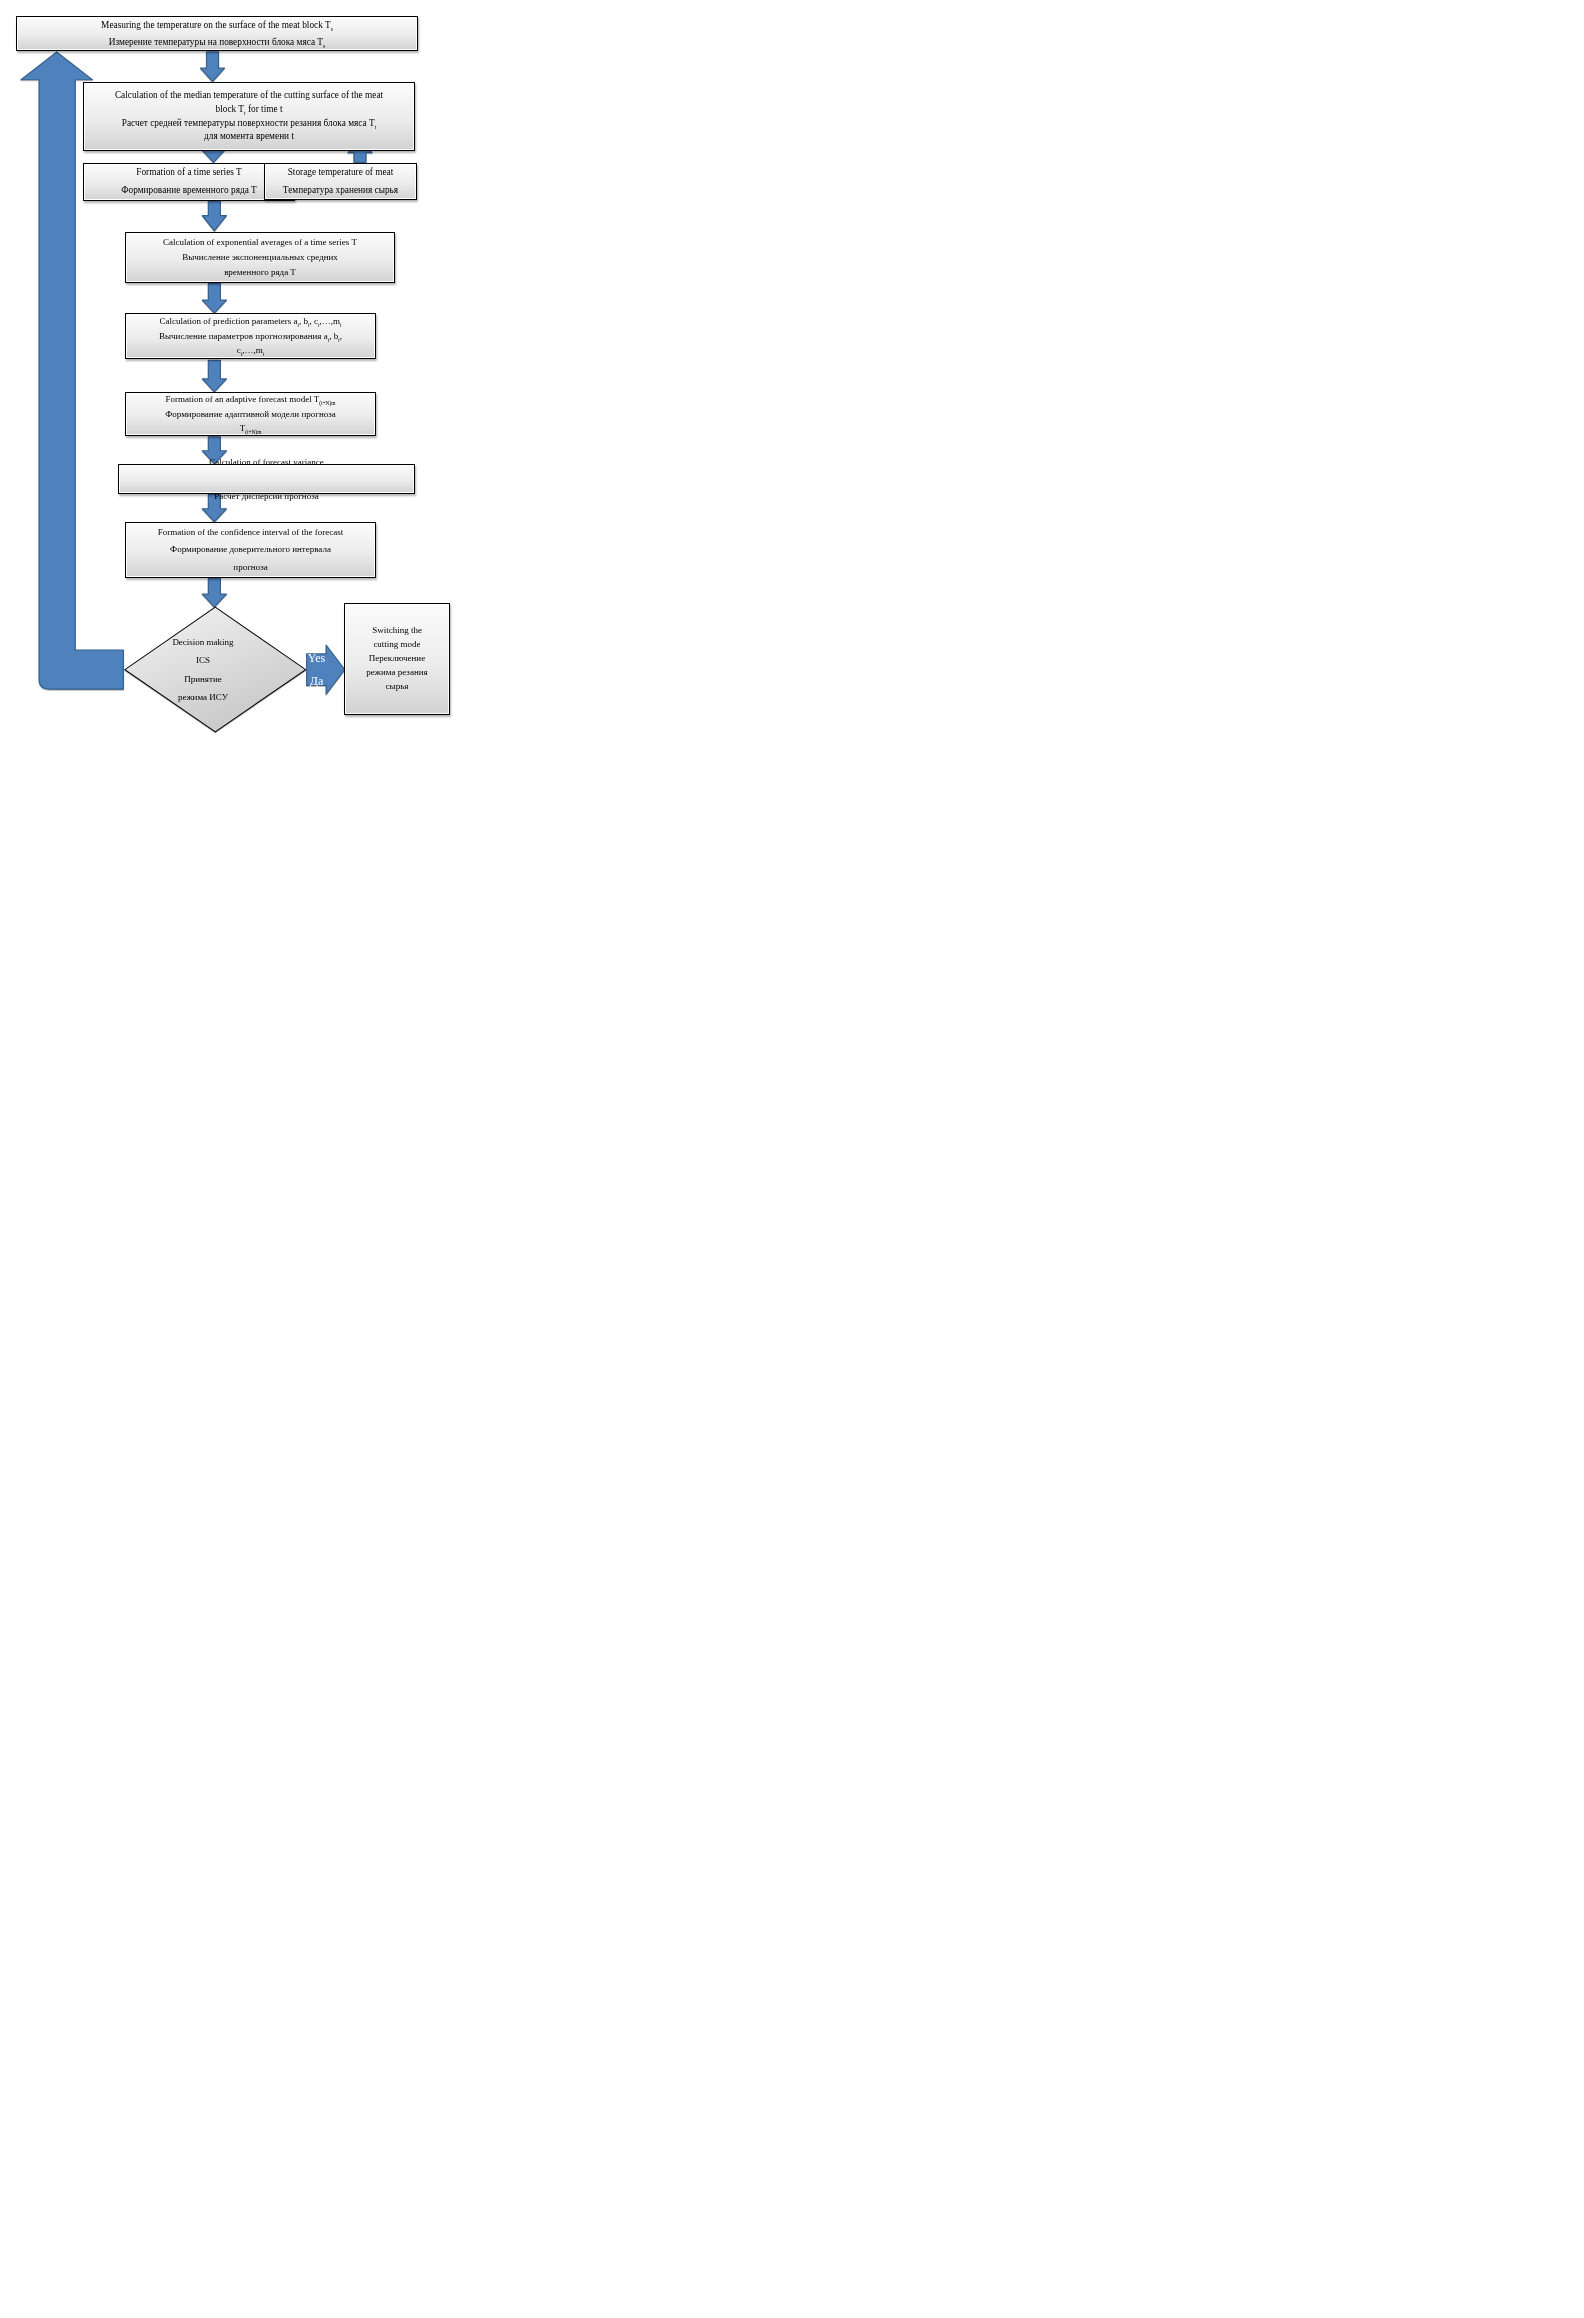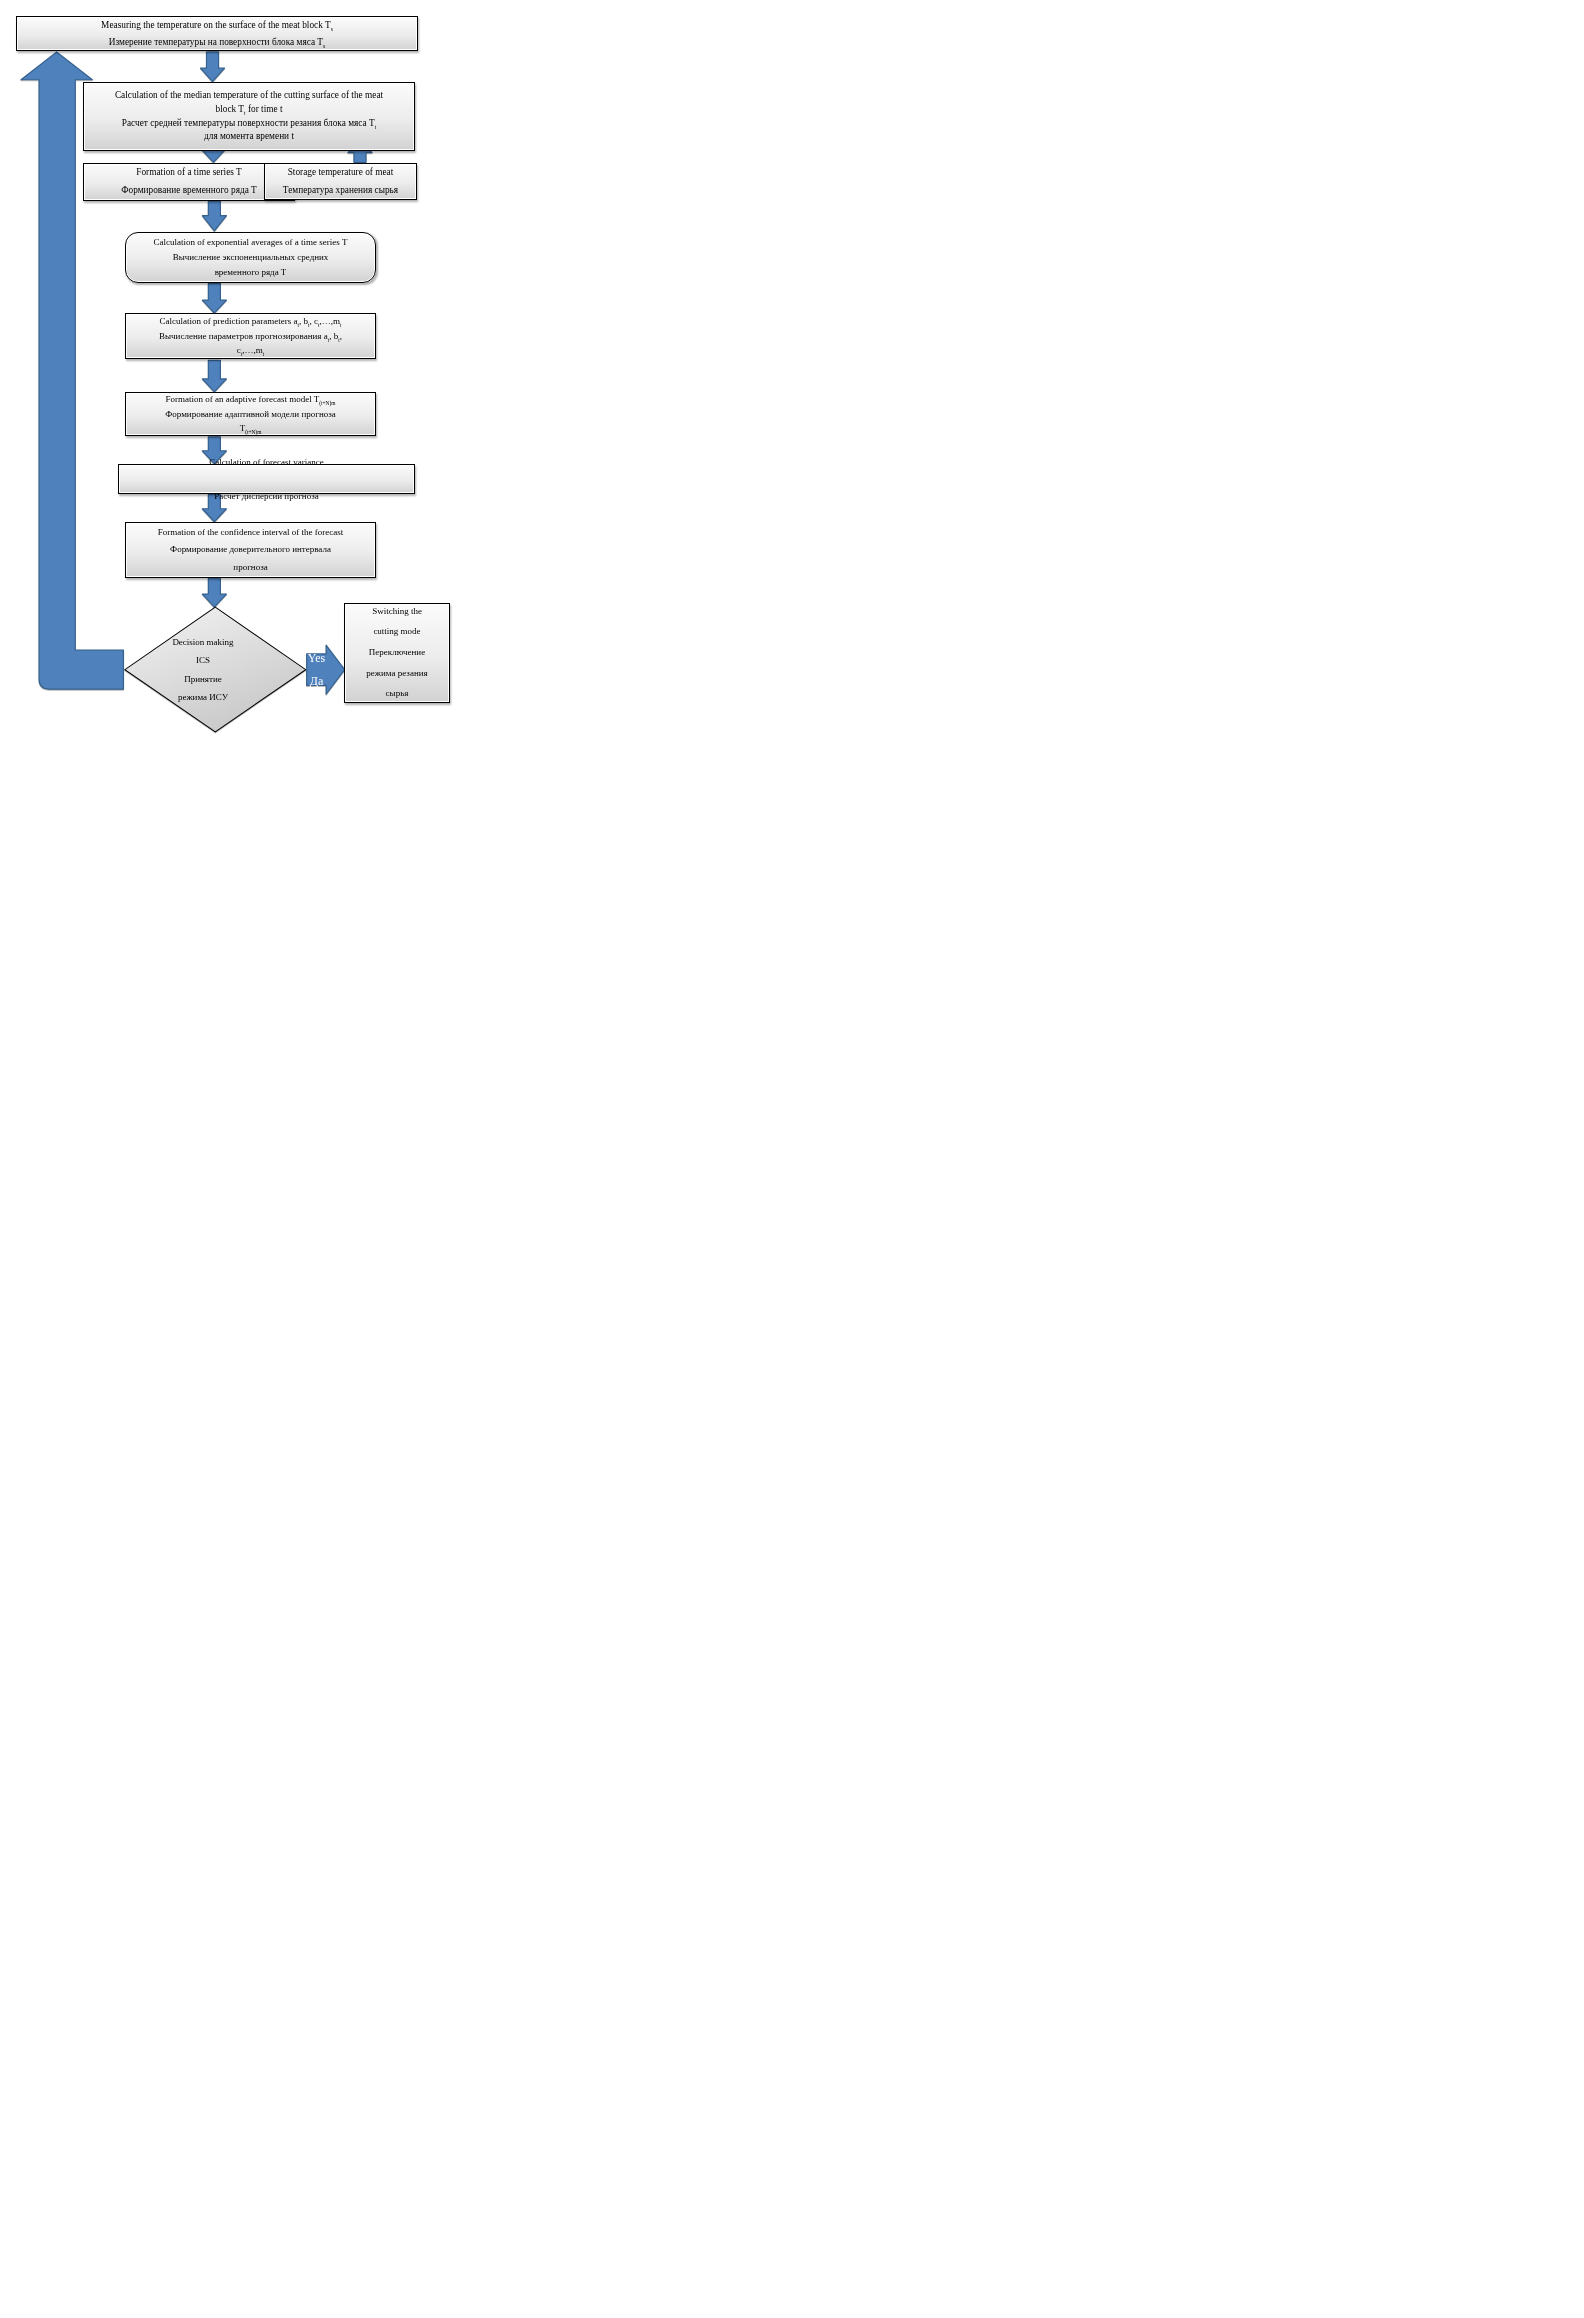--- a/index.html
+++ b/index.html
@@ -22,26 +22,26 @@
   .node .tline, .txt .tline{white-space:nowrap;}
   sub{font-size:.6em;line-height:0;}
   .txt{
     position:absolute;z-index:3;display:flex;flex-direction:column;
     justify-content:center;align-items:center;text-align:center;
   }
   #node-measure{left:16px;top:16px;width:402px;height:35px;font-size:9.3px;line-height:1.8;}
   #node-median{left:83px;top:82px;width:332px;height:69px;font-size:9.3px;line-height:1.5;}
   #node-timeseries{left:83px;top:163px;width:212px;height:38px;font-size:9.3px;line-height:1.9;}
   #node-storage{left:264px;top:163px;width:153px;height:37px;font-size:9.3px;line-height:1.9;}
-  #node-expavg{left:125px;top:232px;width:251px;height:51px;line-height:1.68;border-radius:13px;}
+  #node-expavg{left:125px;top:232px;width:270px;height:51px;line-height:1.68;}
   #node-params{left:125px;top:313px;width:251px;height:46px;line-height:1.65;}
   #node-adaptive{left:125px;top:392px;width:251px;height:44px;line-height:1.6;}
   #node-variance{left:118px;top:464px;width:297px;height:30px;line-height:1.6;gap:20px;}
   #node-confidence{left:125px;top:522px;width:251px;height:56px;line-height:1.9;}
-  #node-switching{left:344px;top:603px;width:106px;height:100px;line-height:1.55;justify-content:space-between;}
+  #node-switching{left:344px;top:603px;width:106px;height:112px;line-height:1.55;}
   #decision-text{left:124px;top:616px;width:158px;height:107px;font-size:9px;line-height:2.05;}
   #no-label{
     left:19px;top:358px;width:93px;height:16.7px;line-height:16.7px;
     transform:rotate(-90deg);color:#ffffff;font-size:13px;z-index:3;text-align:center;
   }
   #yes-label{
     left:305px;top:652px;width:23px;height:35px;color:#ffffff;
     font-size:12px;line-height:1.85;z-index:3;
   }
 </style>

